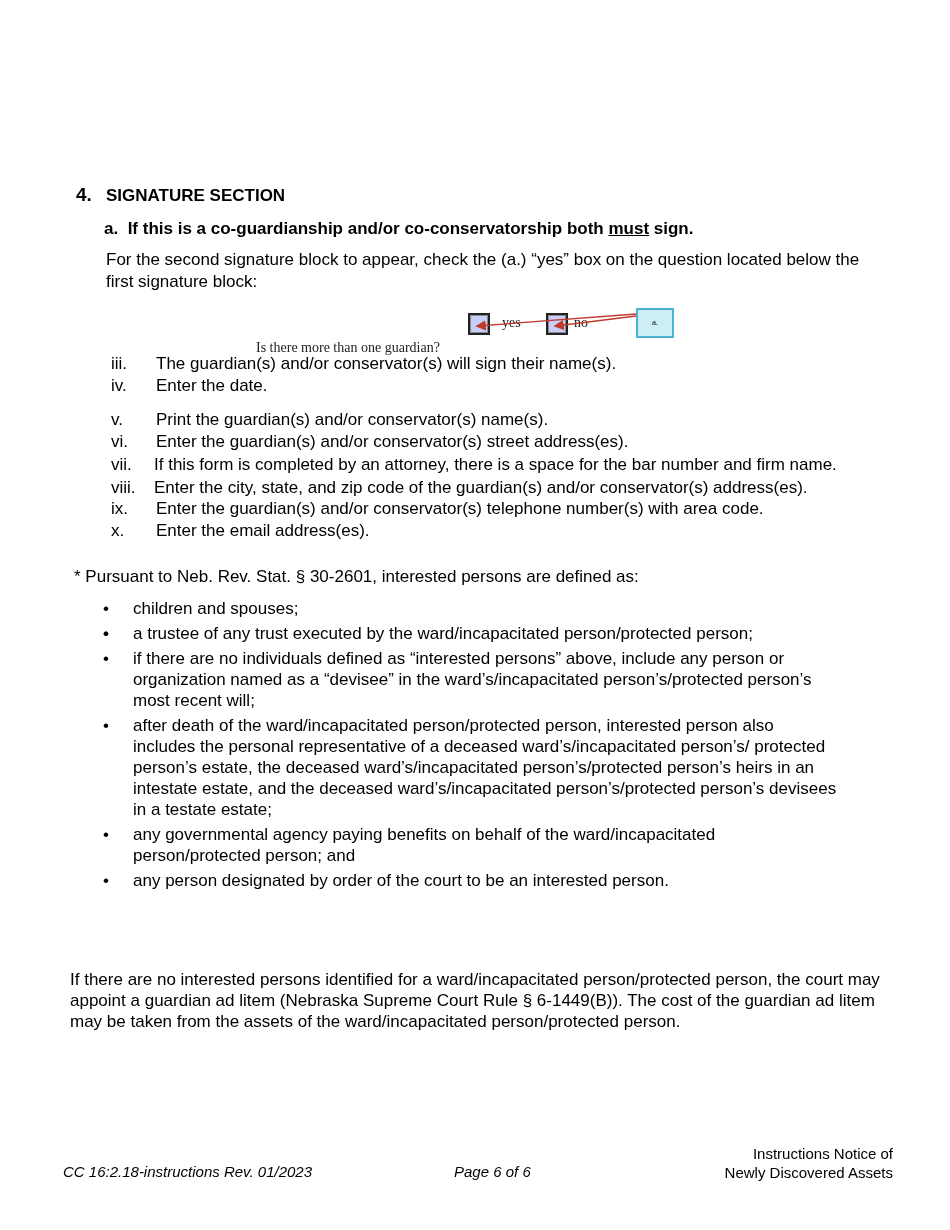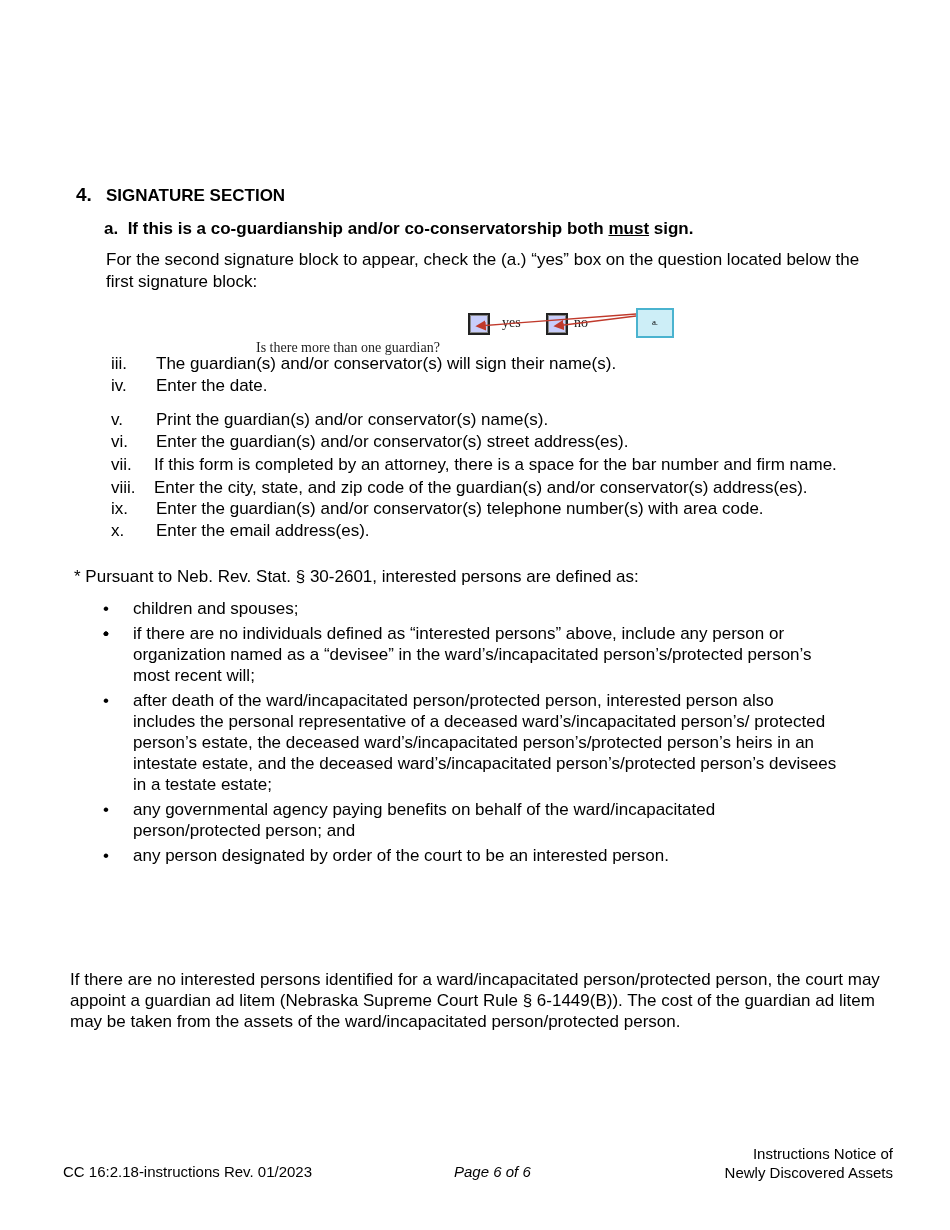--- a/index.html
+++ b/index.html
@@ -18,21 +18,21 @@
   .fig .callout { position: absolute; left: 380px; top: 0; width: 34px; height: 26px; background: #cdeef7; border: 2px solid #4ab3cf; font-family: "Liberation Serif", serif; font-size: 9px; text-align: center; line-height: 24px; }
   .fig svg { position: absolute; left: 0; top: 0; }
   .roman { position: absolute; left: 111px; }
   .roman .n { position: absolute; left: 0; }
   .roman .t { position: absolute; left: 45px; white-space: nowrap; }
   .pursuant { left: 74px; top: 567px; }
   .bullets { position: absolute; left: 100px; top: 598px; width: 740px; }
   .bullet { position: relative; padding-left: 33px; line-height: 21px; margin-bottom: 4px; }
   .bullet .dot { position: absolute; left: 3px; top: 0; }
   .closing { left: 70px; top: 969px; line-height: 21px; white-space: normal; width: 820px; }
-  .footer-left { left: 63px; top: 1163px; font-size: 15px; }
+  .footer-left { left: 63px; top: 1163px; font-size: 15px; font-style: italic; }
   .footer-mid { left: 454px; top: 1163px; font-size: 15px; font-style: italic; }
   .footer-right { right: 57px; top: 1144px; font-size: 15px; text-align: right; line-height: 19px; margin-left: 20px; }
 </style>
 </head>
 <body>
 
 <div class="abs sec-num">4.</div>
 <div class="abs sec-title">SIGNATURE SECTION</div>
 
 <div class="abs sub-a">
@@ -90,21 +90,21 @@
 <div class="roman" style="top:521px">
   <span class="n">x.</span>
   <span class="t">Enter the email address(es).</span>
 </div>
 
 <div class="abs pursuant">* Pursuant to Neb. Rev. Stat. § 30-2601, interested persons are defined as:</div>
 
 <div class="bullets">
   <div class="bullet"><span class="dot">•</span><span>children and spouses;</span></div>
   <div class="bullet"><span class="dot">•</span></div>
-  <div class="bullet"><span class="dot">•</span></div>
+  <div class="bullet"><span class="dot">•</span><span>a trustee of any trust executed by the ward/incapacitated person/protected person;</span></div>
   <div class="bullet"><span class="dot">•</span><span>if there are no individuals defined as “interested persons” above, include any person or organization named as a “devisee” in the ward’s/incapacitated person’s/protected person’s most recent will;</span></div>
   <div class="bullet"><span class="dot">•</span><span>after death of the ward/incapacitated person/protected person, interested person also includes the personal representative of a deceased ward’s/incapacitated person’s/ protected person’s estate, the deceased ward’s/incapacitated person’s/protected person’s heirs in an intestate estate, and the deceased ward’s/incapacitated person’s/protected person’s devisees in a testate estate;</span></div>
   <div class="bullet"><span class="dot">•</span><span>any governmental agency paying benefits on behalf of the ward/incapacitated person/protected person; and</span></div>
   <div class="bullet"><span class="dot">•</span><span>any person designated by order of the court to be an interested person.</span></div>
 </div>
 
 <div class="abs closing">If there are no interested persons identified for a ward/incapacitated person/protected person, the court may appoint a guardian ad litem (Nebraska Supreme Court Rule § 6-1449(B)). The cost of the guardian ad litem may be taken from the assets of the ward/incapacitated person/protected person.</div>
 
 <div class="abs footer-left">CC 16:2.18-instructions Rev. 01/2023</div>
 <div class="abs footer-mid">Page 6 of 6</div>

